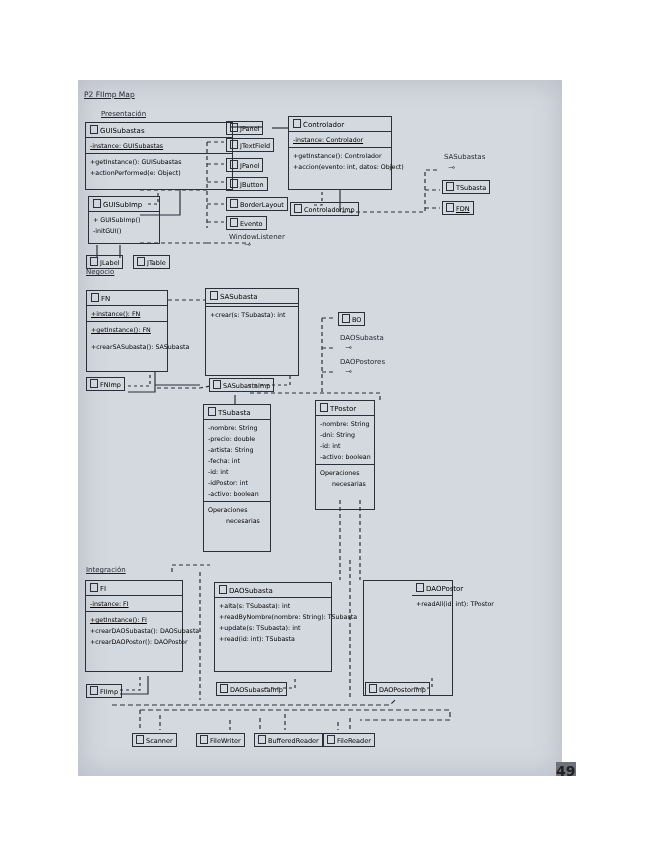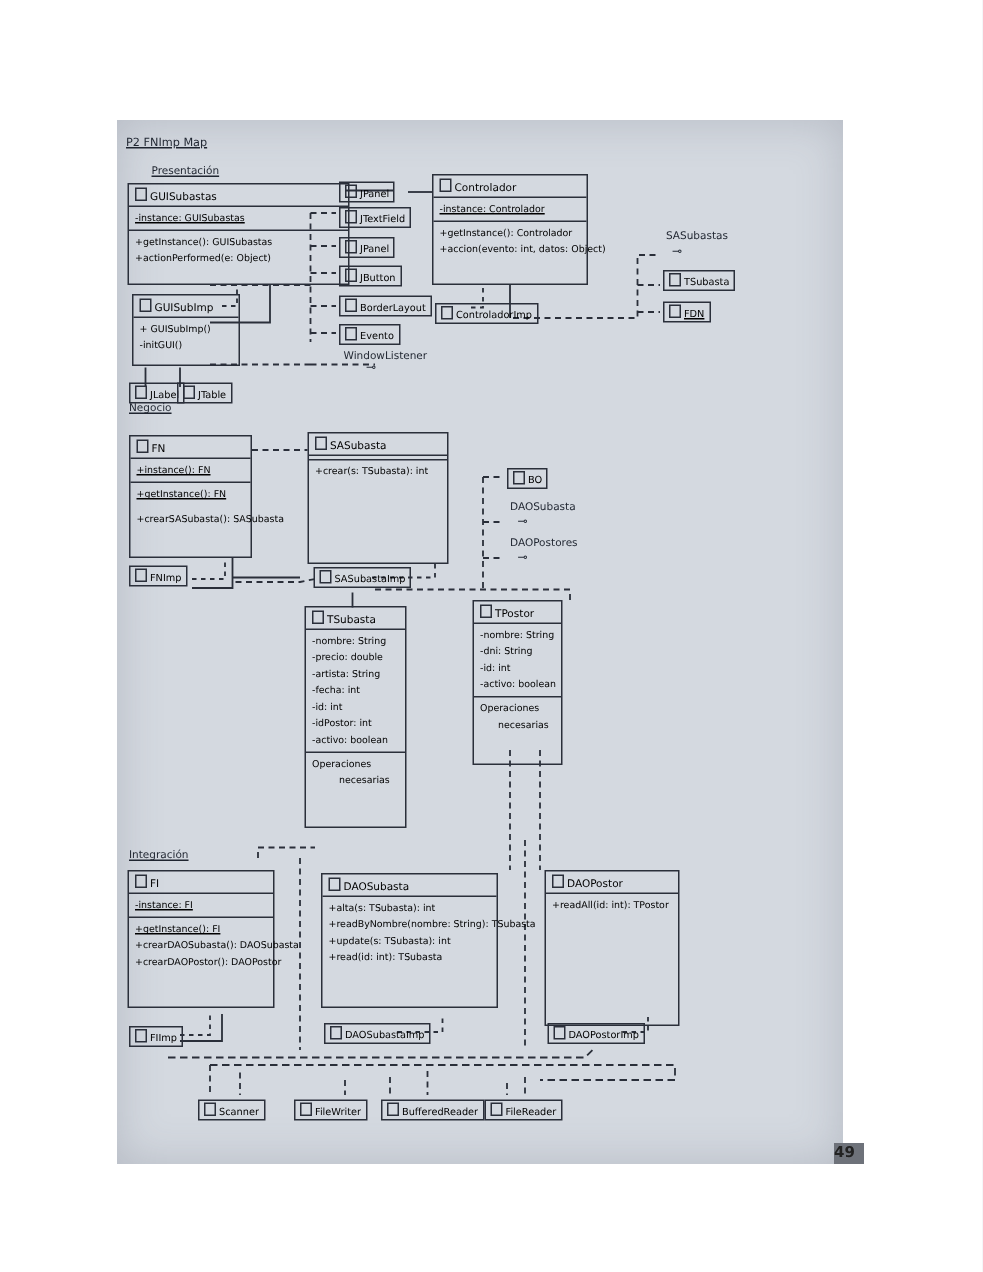--- a/index.html
+++ b/index.html
@@ -1,20 +1,20 @@
 <!DOCTYPE html>
 <html><head>
 <meta charset="utf-8">
 <style>
   html,body{margin:0;padding:0;background:#ffffff;}
   body{width:655px;height:848px;position:relative;overflow:hidden;font-family:"DejaVu Sans",sans-serif;}
   .paper{position:absolute;left:78px;top:80px;width:484px;height:696px;background:#d4d9e0;
     box-shadow:inset 0 0 30px rgba(90,95,110,.25);}
   .dark{position:absolute;left:556px;top:762px;width:20px;height:14px;background:#6e727a;}
-  .pgnum{position:absolute;left:556px;top:763px;font-size:10px;color:#222;font-weight:bold;}
+  .pgnum{position:absolute;left:556px;top:763px;font-size:14px;color:#222;font-weight:bold;}
   .lbl{position:absolute;font-size:7px;color:#1f2530;white-space:nowrap;}
   .ul{text-decoration:underline;}
   .cls{position:absolute;border:1.4px solid #2a2f3a;background:transparent;box-sizing:border-box;}
   .cls .hd{border-bottom:1.4px solid #2a2f3a;padding:2px 4px;font-size:7px;white-space:nowrap;}
   .cls .sec{border-bottom:1.2px solid #2a2f3a;padding:2px 4px;}
   .cls .sec:last-child{border-bottom:none;}
   .cls .row{font-size:6.3px;line-height:11px;white-space:nowrap;}
   .box{position:absolute;border:1.3px solid #2a2f3a;padding:1px 3px;font-size:6.5px;white-space:nowrap;box-sizing:border-box;}
   .ic{display:inline-block;width:6px;height:7px;border:1px solid #2a2f3a;margin-right:2px;vertical-align:-1px;}
   svg.lines{position:absolute;left:0;top:0;}
@@ -55,21 +55,21 @@
     <path d="M 120 690 L 140 690 L 140 676" stroke-dasharray="3,3"></path>
     <path d="M 120 694 L 148 694 L 148 676"></path>
     <path d="M 265 688 L 295 688 L 295 676" stroke-dasharray="3,3"></path>
     <path d="M 415 688 L 432 688 L 432 676" stroke-dasharray="3,3"></path>
     <path d="M 112 705 L 390 705 L 395 700" stroke-dasharray="5,3"></path>
     <path d="M 140 710 L 140 730 M 160 715 L 160 730 M 230 720 L 230 730 M 260 718 L 260 730 M 285 714 L 285 730 M 338 722 L 338 730 M 350 718 L 350 730" stroke-dasharray="4,3"></path>
     <path d="M 140 710 L 450 710 L 450 720 L 360 720" stroke-dasharray="5,3"></path>
   </g>
 </svg>
 
-<div class="lbl ul" style="left:84px;top:90px;font-size:7.5px;">P2 FNImp Map</div>
+<div class="lbl ul" style="left:84px;top:90px;font-size:7.5px;">P2 FIImp Map</div>
 <div class="lbl ul" style="left:68px;top:110px;padding-left:33px;">Presentación</div>
 <div class="lbl ul" style="left:86px;top:268px;">Negocio</div>
 <div class="lbl ul" style="left:86px;top:566px;">Integración</div>
 
 <div class="cls" style="left:85px;top:122px;width:148px;height:68px;">
   <div class="hd"><span class="ic"></span><span>GUISubastas</span></div>
   <div class="sec">
     <div class="row ul">-instance: GUISubastas</div>
   </div>
   <div class="sec">
@@ -80,21 +80,21 @@
 
 <div class="cls" style="left:88px;top:196px;width:72px;height:48px;">
   <div class="hd"><span class="ic"></span><span>GUISubImp</span></div>
   <div class="sec">
     <div class="row">+ GUISubImp()</div>
     <div class="row">-initGUI()</div>
   </div>
 </div>
 
 <div class="box" style="left:86px;top:255px;"><span class="ic"></span><span>JLabel</span></div>
-<div class="box" style="left:118px;top:255px;"><span class="ic"></span><span>JTable</span></div>
+<div class="box" style="left:133px;top:255px;"><span class="ic"></span><span>JTable</span></div>
 
 <div class="box" style="left:226px;top:121px;"><span class="ic"></span><span>JPanel</span></div>
 <div class="box" style="left:226px;top:138px;"><span class="ic"></span><span>JTextField</span></div>
 <div class="box" style="left:226px;top:158px;"><span class="ic"></span><span>JPanel</span></div>
 <div class="box" style="left:226px;top:177px;"><span class="ic"></span><span>JButton</span></div>
 <div class="box" style="left:226px;top:197px;"><span class="ic"></span><span>BorderLayout</span></div>
 <div class="box" style="left:226px;top:216px;"><span class="ic"></span><span>Evento</span></div>
 <div class="lbl" style="left:229px;top:233px;">WindowListener</div>
 <div class="lbl" style="left:244px;top:240px;font-size:8px;">⊸</div>
 
@@ -189,21 +189,21 @@
   <div class="hd"><span class="ic"></span><span>DAOSubasta</span></div>
   <div class="sec">
     <div class="row">+alta(s: TSubasta): int</div>
     <div class="row">+readByNombre(nombre: String): TSubasta</div>
     <div class="row">+update(s: TSubasta): int</div>
     <div class="row">+read(id: int): TSubasta</div>
   </div>
 </div>
 <div class="box" style="left:216px;top:682px;"><span class="ic"></span><span>DAOSubastaImp</span></div>
 
-<div class="cls" style="left:363px;top:580px;width:90px;height:104px;">
+<div class="cls" style="left:363px;top:580px;width:90px;height:116px;padding-left:48px;">
   <div class="hd"><span class="ic"></span><span>DAOPostor</span></div>
   <div class="sec">
     <div class="row">+readAll(id: int): TPostor</div>
   </div>
 </div>
 <div class="box" style="left:365px;top:682px;"><span class="ic"></span><span>DAOPostorImp</span></div>
 
 <div class="box" style="left:132px;top:733px;"><span class="ic"></span><span>Scanner</span></div>
 <div class="box" style="left:196px;top:733px;"><span class="ic"></span><span>FileWriter</span></div>
 <div class="box" style="left:254px;top:733px;"><span class="ic"></span><span>BufferedReader</span></div>

